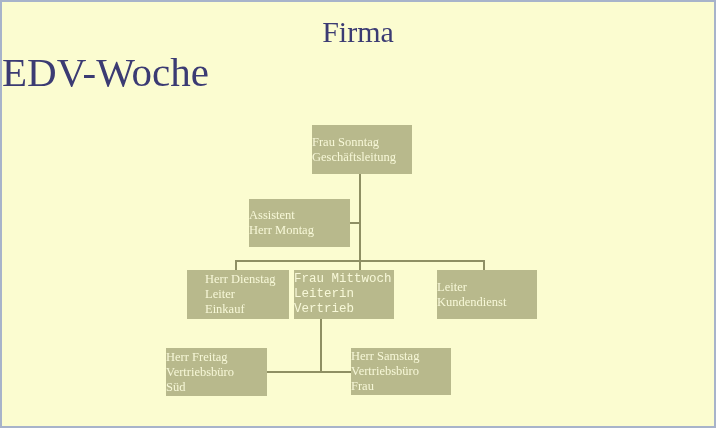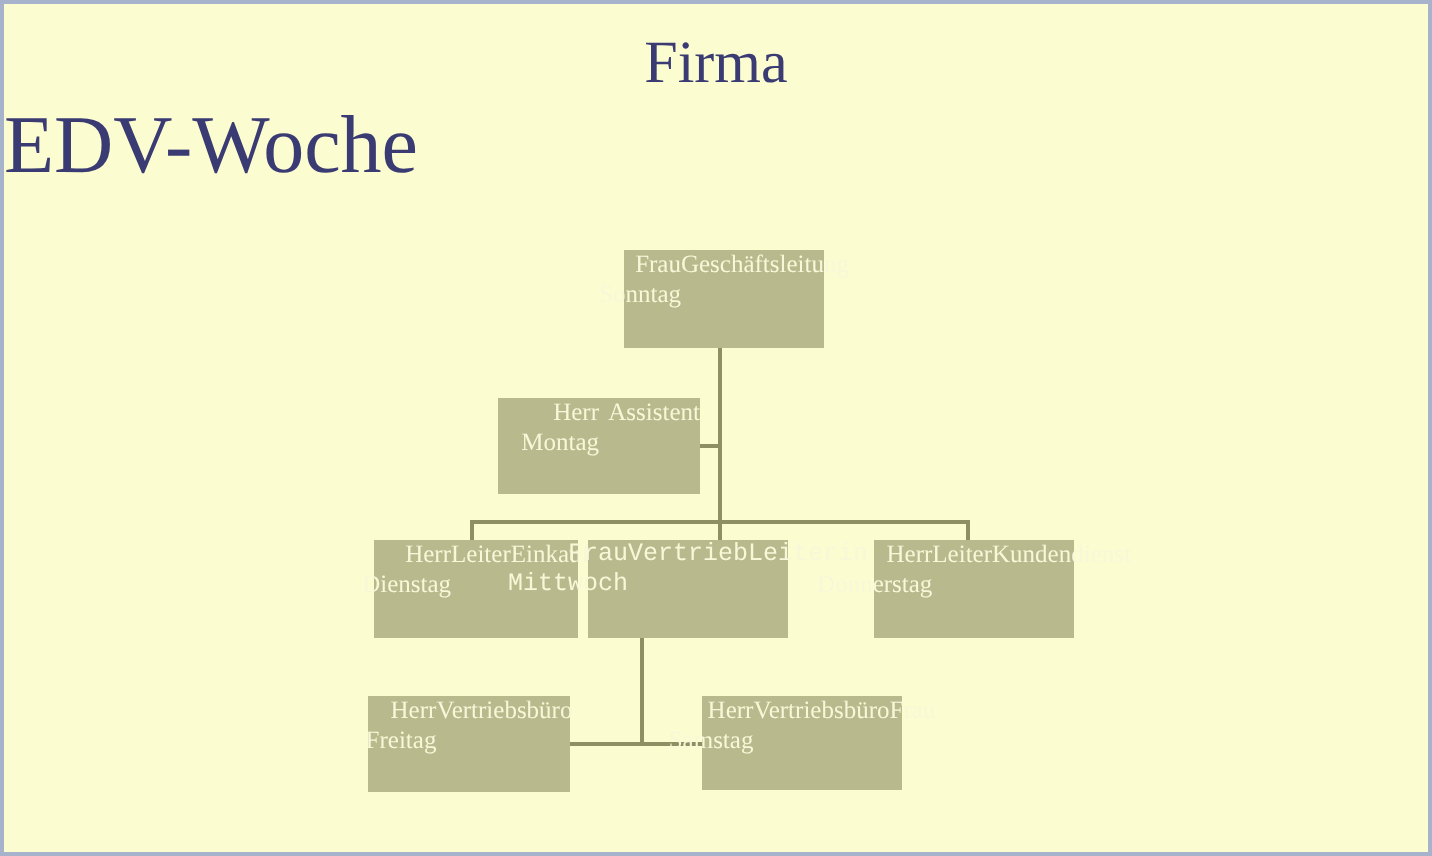--- a/index.html
+++ b/index.html
@@ -32,32 +32,33 @@
     color: var(--title-color, #3b3b73);
   }
 
   
   .node {
     position: absolute;
     background: var(--box-fill, #b8b98c);
     color: var(--box-text, #f7f8d8);
     font-size: 12.5px;
     line-height: 15px;
-    text-align: right;
+    text-align: left;
     display: flex;
+    flex-direction: column;
     justify-content: center;
   }
   .node div { width: 100%; }
 
   #node-sonntag    { left: 310px; top: 123px; width: 100px; height: 49px; }
   #node-montag     { left: 247px; top: 197px; width: 101px; height: 48px; }
-  #node-dienstag   { left: 185px; top: 268px; width: 102px; height: 49px; }
+  #node-dienstag   { left: 185px; top: 268px; width: 102px; height: 49px; padding-left: 18px; }
   #node-mittwoch   { left: 292px; top: 268px; width: 100px; height: 49px; font-family: Liberation Mono, monospace; }
   #node-donnerstag { left: 435px; top: 268px; width: 100px; height: 49px; }
-  #node-freitag    { left: 164px; top: 346px; width: 101px; height: 48px; margin-left: 18px; }
+  #node-freitag    { left: 164px; top: 346px; width: 101px; height: 48px; }
   #node-samstag    { left: 349px; top: 346px; width: 100px; height: 47px; }
 
   
   .connector {
     position: absolute;
     background: var(--line-color, #8e8f63);
   }
   #line-v-main       { left: 357px; top: 172px; width: 2px;   height: 96px; }
   #line-stub-montag  { left: 348px; top: 220px; width: 10px;  height: 2px;  }
   #line-h-main       { left: 233px; top: 258px; width: 250px; height: 2px;  }
@@ -81,45 +82,45 @@
   <div class="connector" id="line-drop-right"></div>
   <div class="connector" id="line-v-mittwoch"></div>
   <div class="connector" id="line-h-bottom"></div>
 
   <div class="node" id="node-sonntag">
     <div>Frau Sonntag</div>
     <div>Geschäftsleitung</div>
   </div>
 
   <div class="node" id="node-montag">
+    <div>Assistent</div>
     <div>Herr Montag</div>
-    <div>Assistent</div>
   </div>
 
   <div class="node" id="node-dienstag">
     <div>Herr Dienstag</div>
     <div>Leiter</div>
     <div>Einkauf</div>
   </div>
 
   <div class="node" id="node-mittwoch">
     <div>Frau Mittwoch</div>
+    <div>Leiterin</div>
     <div>Vertrieb</div>
-    <div>Leiterin</div>
   </div>
 
   <div class="node" id="node-donnerstag">
-    <div>Herr Donnerstag</div>
     <div>Leiter</div>
     <div>Kundendienst</div>
   </div>
 
   <div class="node" id="node-freitag">
     <div>Herr Freitag</div>
     <div>Vertriebsbüro</div>
+    <div>Süd</div>
   </div>
 
   <div class="node" id="node-samstag">
     <div>Herr Samstag</div>
     <div>Vertriebsbüro</div>
     <div>Frau</div>
   </div>
 
 </div>
 

